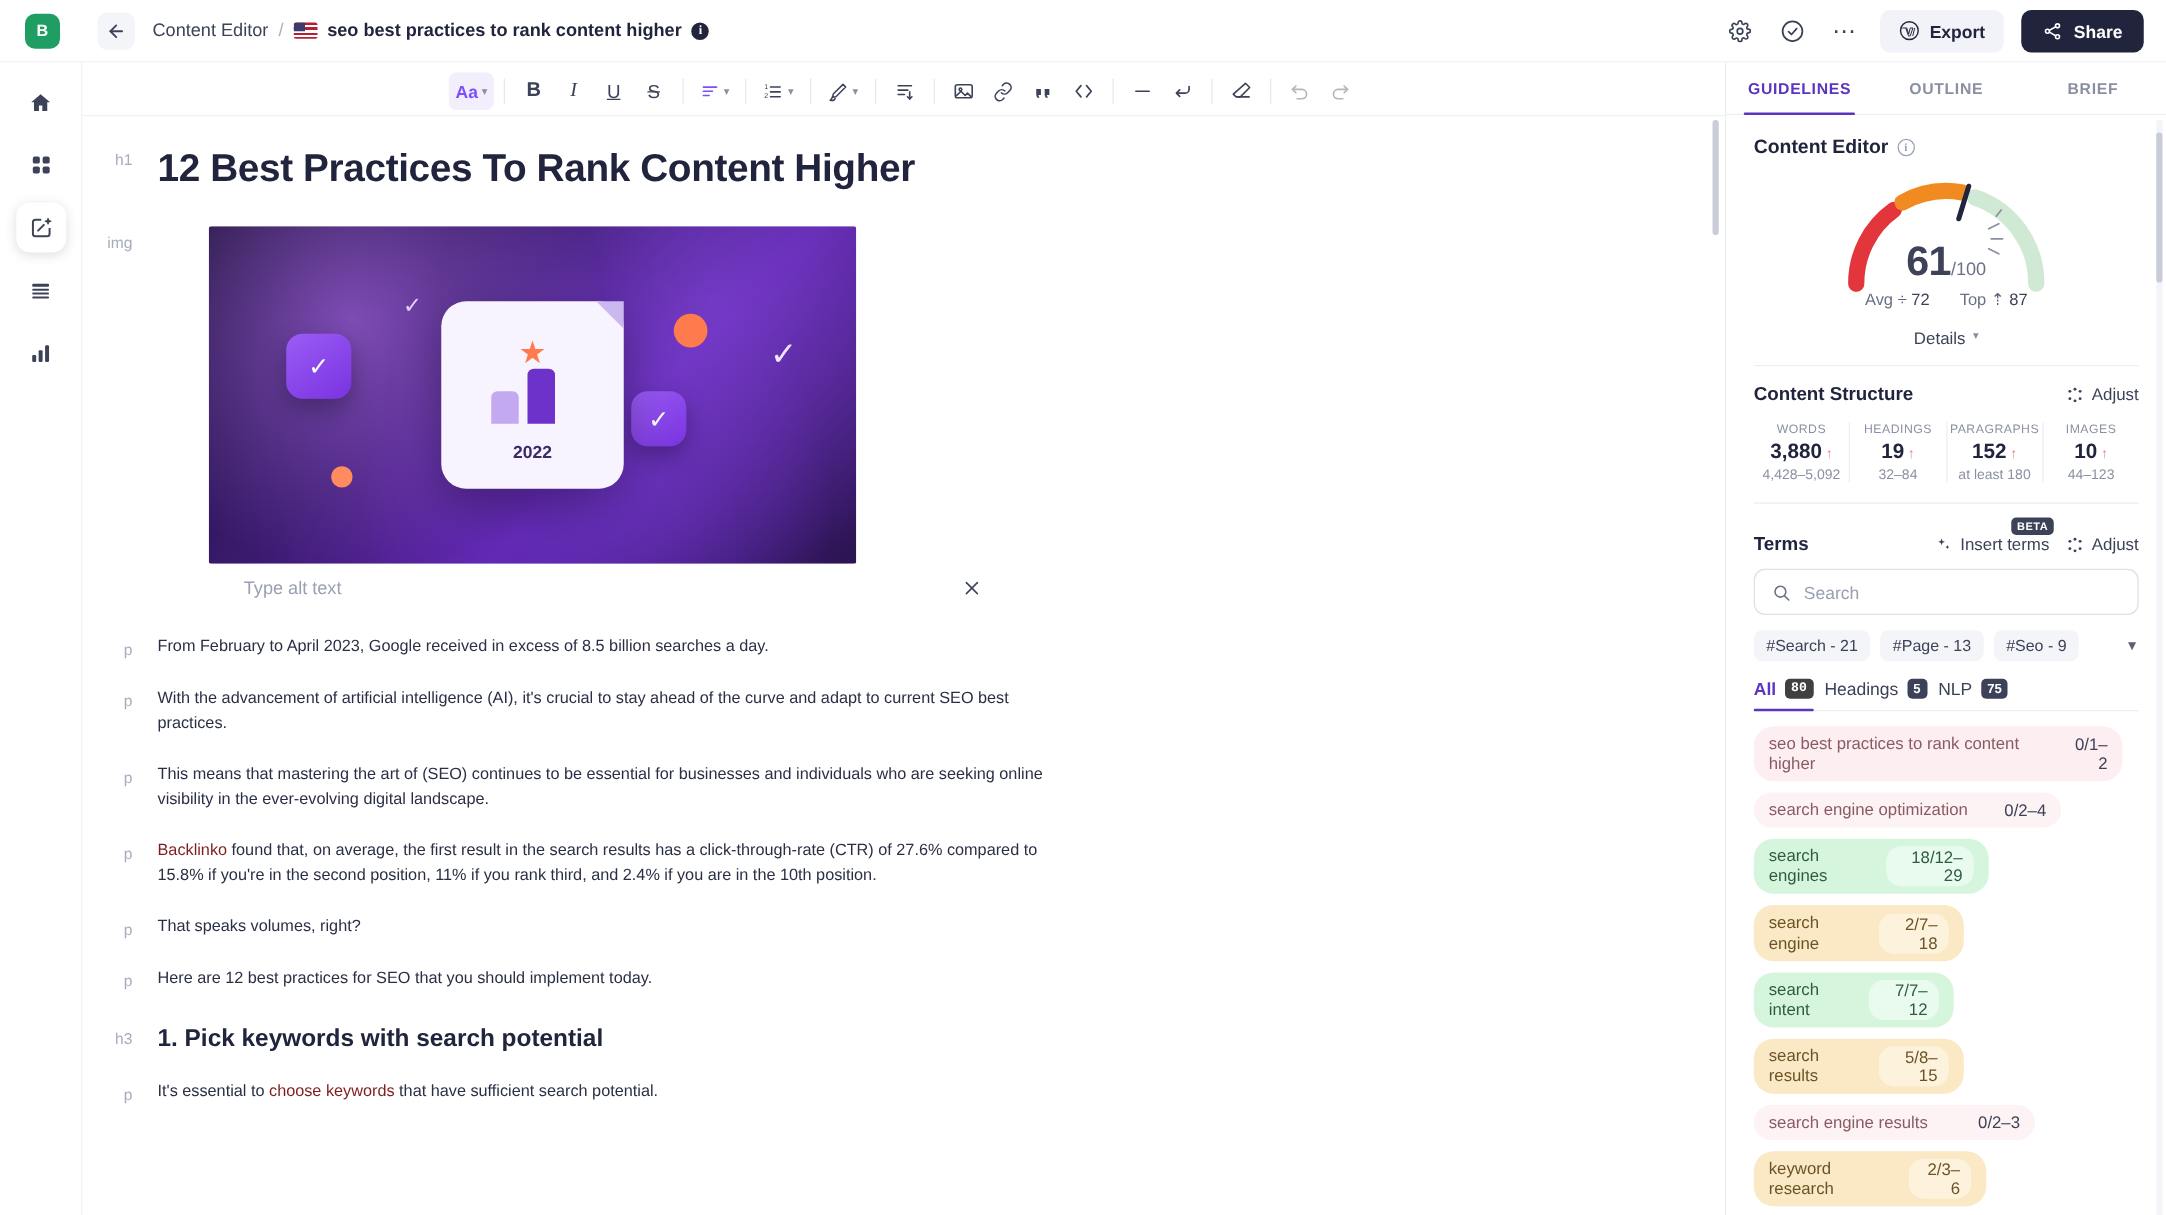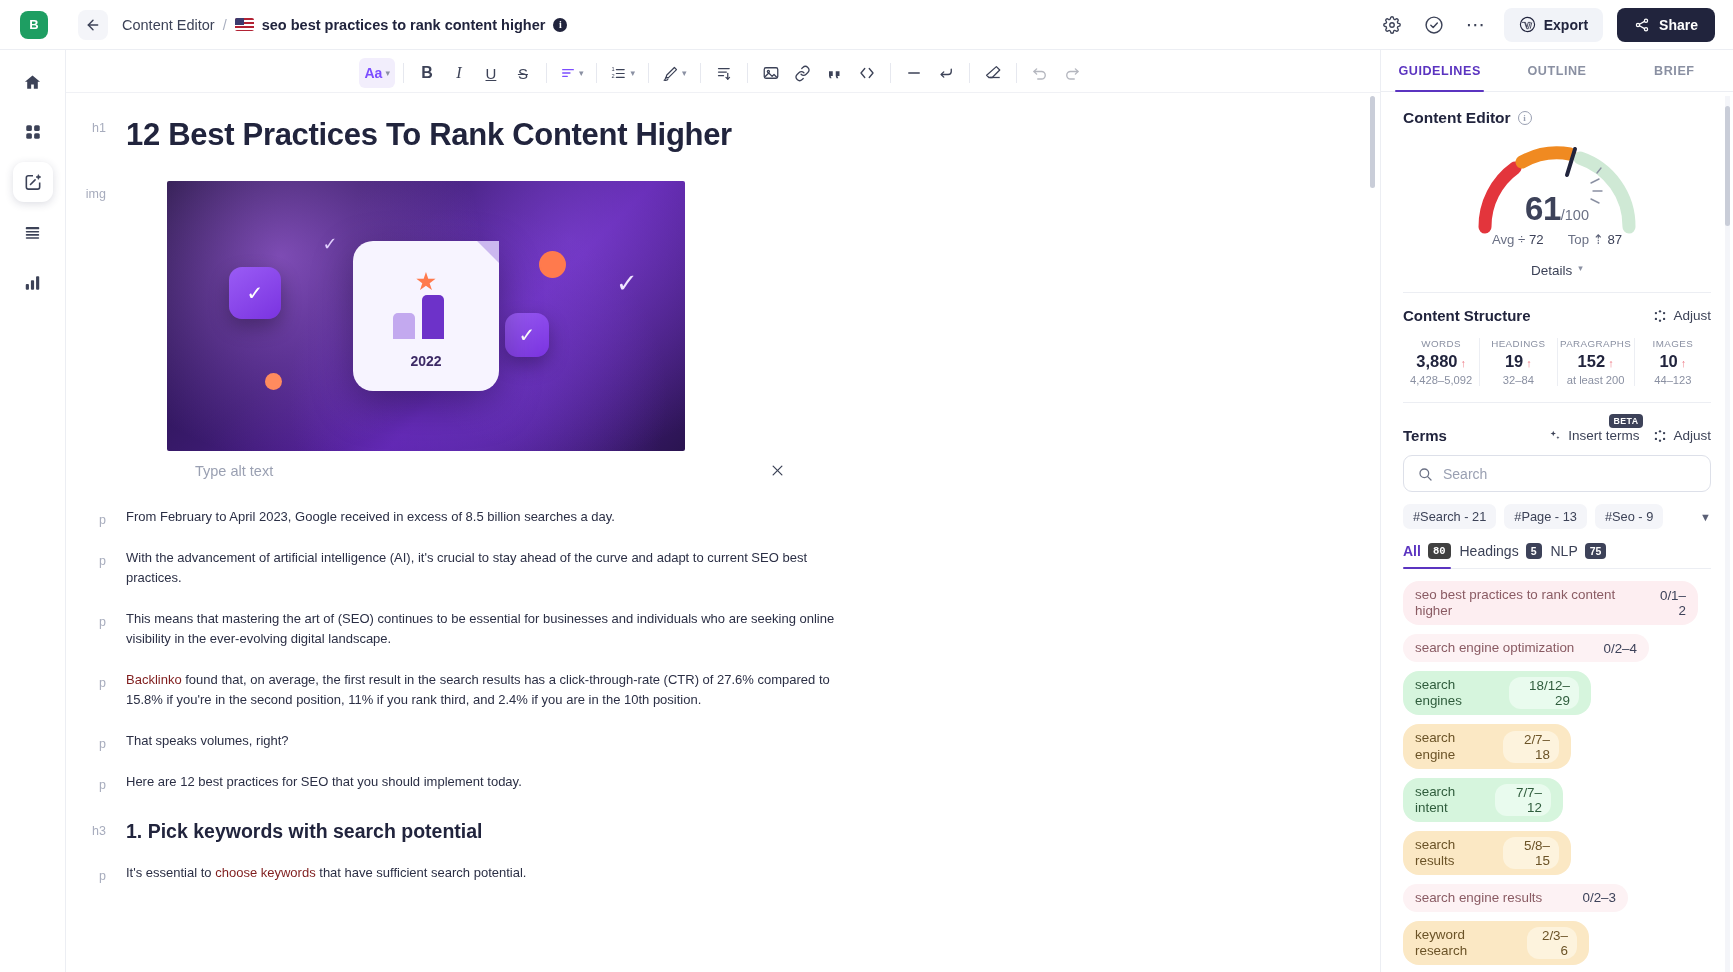--- a/index.html
+++ b/index.html
@@ -721,21 +721,21 @@
             <div class="stat-sub">4,428–5,092</div>
           </div>
           <div class="stat">
             <div class="stat-lbl">HEADINGS</div>
             <div class="stat-val"><span>19</span><span class="arrow">↑</span></div>
             <div class="stat-sub">32–84</div>
           </div>
           <div class="stat">
             <div class="stat-lbl">PARAGRAPHS</div>
             <div class="stat-val"><span>152</span><span class="arrow">↑</span></div>
-            <div class="stat-sub">at least 200</div>
+            <div class="stat-sub">at least 180</div>
           </div>
           <div class="stat">
             <div class="stat-lbl">IMAGES</div>
             <div class="stat-val"><span>10</span><span class="arrow">↑</span></div>
             <div class="stat-sub">44–123</div>
           </div>
         </div>
 
         <div class="divider" style="margin-top:16px;"></div>
 

